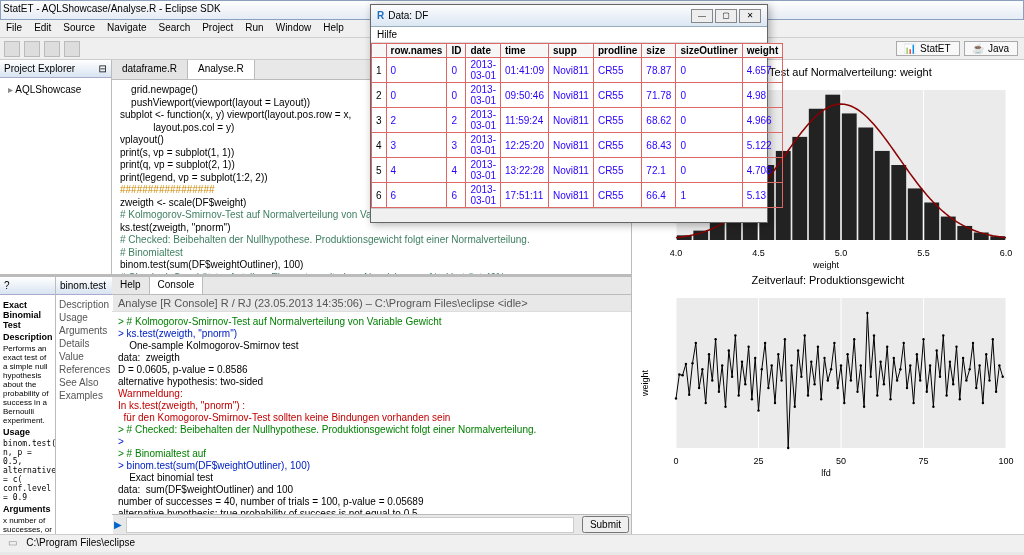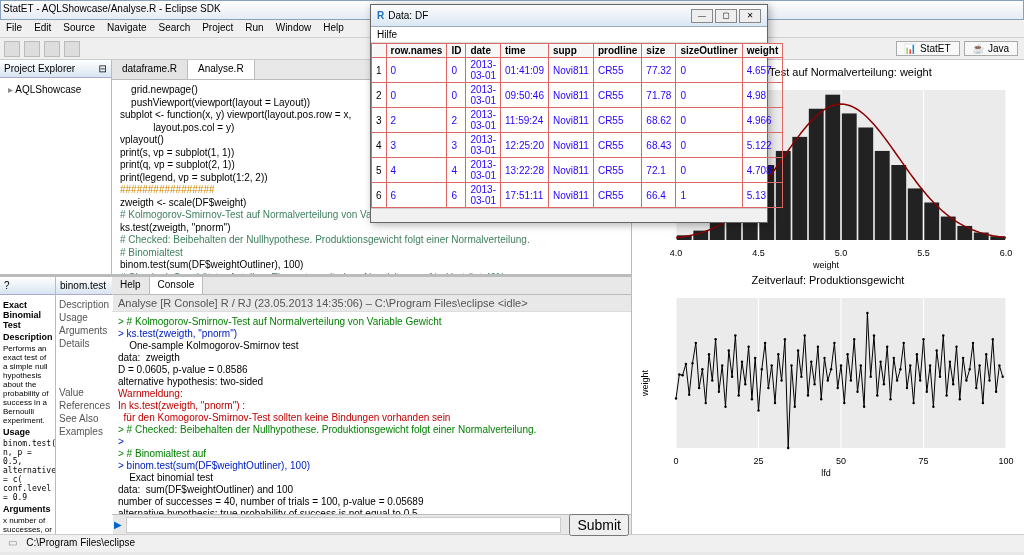--- a/index.html
+++ b/index.html
@@ -29,21 +29,21 @@
 .console-area { height:260px; display:flex; flex-direction:column; border-top:3px solid #bbb;}
 .console-tabs { display:flex; background:#e8e8e8; height:18px; border-bottom:1px solid #bbb;}
 .ctab { padding:2px 8px; font-size:10px; border-right:1px solid #bbb;}
 .ctab.active { background:#fff;}
 .console-body { flex:1; background:#fff; font-family:Consolas,monospace; font-size:9.5px; padding:4px 6px; overflow:hidden; white-space:pre-wrap; line-height:1.2;}
 .cblue { color:#0020c0;}
 .cgreen { color:#008000;}
 .cred { color:#c00000;}
 .submit-bar { height:20px; border-top:1px solid #bbb; display:flex; align-items:center; padding:2px;}
 .submit-bar input { flex:1; border:1px solid #ccc; height:16px; font-size:10px; padding:0 4px;}
-.submit-bar button { margin-left:8px; font-size:14px; padding:1px 6px;}
+.submit-bar button { margin-left:8px; font-size:10px; padding:1px 6px;}
 .statusbar { height:18px; background:#f0f0f0; border-top:1px solid #ccc; padding:2px 8px; font-size:10px;}
 
 .bl-split { display:flex; height:260px; border-top:3px solid #bbb;}
 .help-pane { width:56px; border-right:1px solid #bbb; display:flex; flex-direction:column;}
 .binom-pane { flex:1; display:flex; flex-direction:column;}
 .pane-body { flex:1; background:#fff; padding:3px; font-size:8.5px; overflow:hidden;}
 .pane-body h4 { font-size:9px; font-weight:bold; margin:2px 0;}
 .pane-body p { font-size:8px; margin:1px 0;}
 
 .chart-title { text-align:center; font-size:11px; margin:2px 0;}
@@ -112,21 +112,21 @@
       </div>
       <div class="binom-pane">
         <div class="view-header">
             <span class="vtitle">binom.test</span>
           </div>
         <div class="pane-body" id="binom-items">
             <div style="padding:1px 0; color:#555;">Description</div>
             <div style="padding:1px 0; color:#555;">Usage</div>
             <div style="padding:1px 0; color:#555;">Arguments</div>
             <div style="padding:1px 0; color:#555;">Details</div>
-            <div style="padding:1px 0; color:#555;margin-top:36px;">Value</div>
+            <div style="padding:1px 0; color:#555;">Value</div>
             <div style="padding:1px 0; color:#555;">References</div>
             <div style="padding:1px 0; color:#555;">See Also</div>
             <div style="padding:1px 0; color:#555;">Examples</div>
           </div>
       </div>
     </div>
   </div>
 
   <div class="mid-col">
     <div class="editor-tabs">
@@ -339,21 +339,21 @@
           <th>weight</th>
         </tr>
         <tr>
           <td class="rn">1</td>
           <td>0</td>
           <td>0</td>
           <td>2013-03-01</td>
           <td>01:41:09</td>
           <td>Novi811</td>
           <td>CR55</td>
-          <td>77.32</td>
+          <td>78.87</td>
           <td>0</td>
           <td>4.657</td>
         </tr>
         <tr>
           <td class="rn">2</td>
           <td>0</td>
           <td>0</td>
           <td>2013-03-01</td>
           <td>09:50:46</td>
           <td>Novi811</td>

